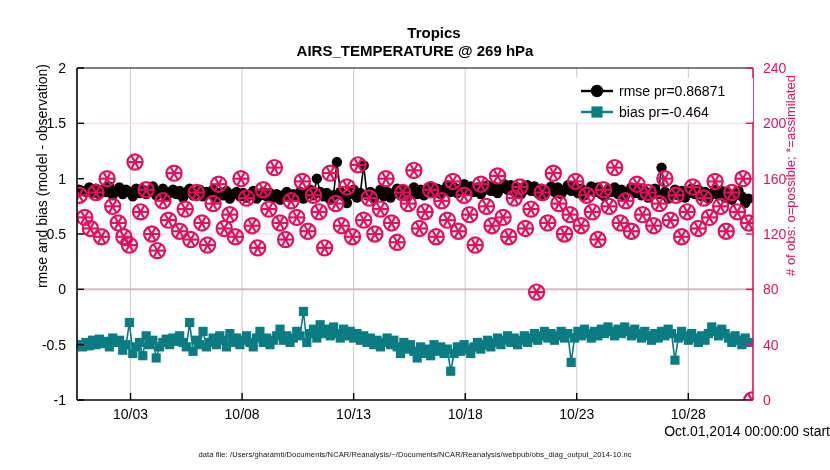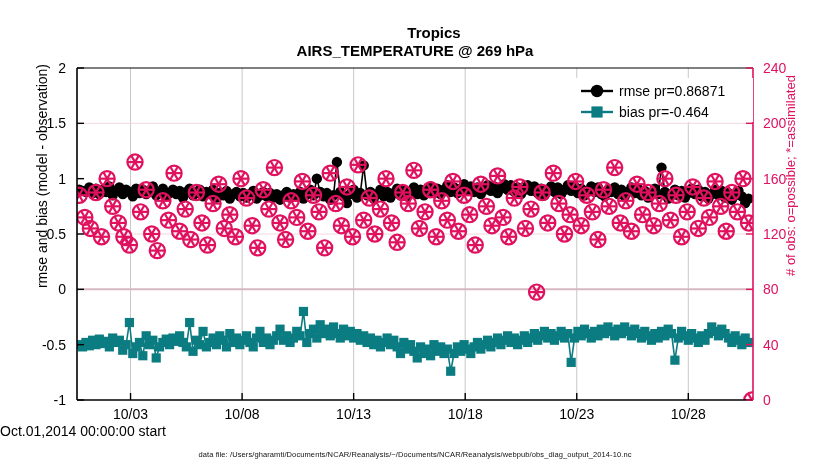--- a/index.html
+++ b/index.html
@@ -8,21 +8,21 @@
   #stage{position:relative;width:830px;height:470px;}
   .ttl{position:absolute;width:830px;text-align:center;font-weight:bold;}
   #title-main{top:24px;font-size:15px;padding-left:19px;}
   #title-sub{top:42px;font-size:15px;}
   #ylabel-left{position:absolute;left:-118px;top:168px;width:320px;
       text-align:center;font-size:14px;transform:rotate(-90deg);
       transform-origin:center center;white-space:nowrap;}
   #ylabel-right{position:absolute;left:630px;top:168px;width:320px;
       text-align:center;font-size:13px;transform:rotate(-90deg);
       transform-origin:center center;white-space:nowrap;color:#e0115f;}
-  #xlabel{position:absolute;top:423px;width:830px;text-align:left;font-size:14px;}
+  #xlabel{position:absolute;top:423px;width:830px;text-align:right;font-size:14px;}
   #datafile{position:absolute;top:450px;width:830px;text-align:center;
       font-size:7.5px;color:#111;letter-spacing:0.1px;}
   svg{position:absolute;left:0;top:0;}
   text{font-family:"Liberation Sans",sans-serif;}
   .tickl{font-size:14px;fill:#000;}
   .tickr{font-size:14px;fill:#e0115f;}
   .tickx{font-size:14px;fill:#000;}
   .leg{font-size:14px;fill:#000;}
 </style>
 </head>

